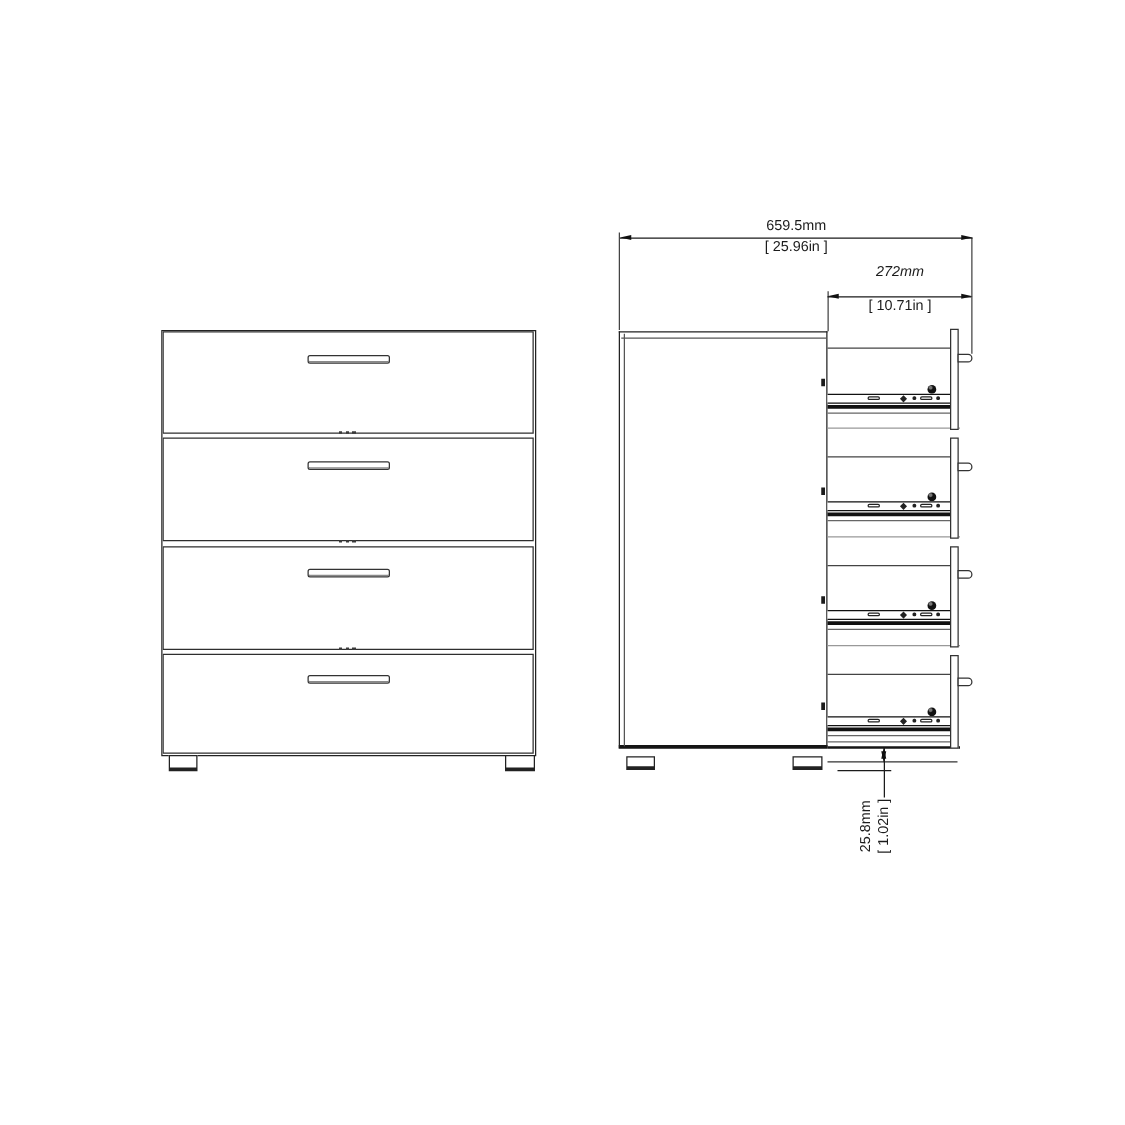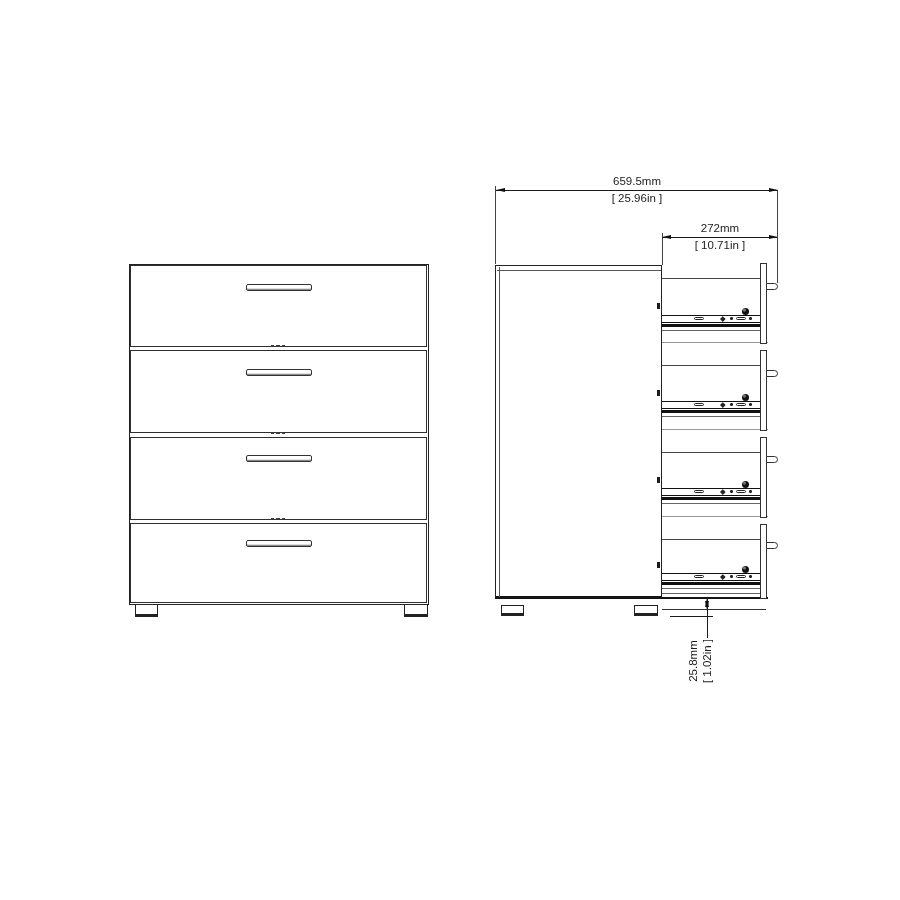--- a/index.html
+++ b/index.html
@@ -152,21 +152,21 @@
     <div class="arr right" style="left:769px;top:188px;"></div>
     <div class="dimtext" style="left:577px;top:175px;width:120px;">659.5mm</div>
     <div class="dimtext" style="left:577px;top:192px;width:120px;">[ 25.96in ]</div>
   </div>
 
   <div>
     <div class="ln" style="left:662px;top:233px;width:1px;height:32px;background:#444;"></div>
     <div class="ln" style="left:662px;top:237px;width:115px;height:1.2px;"></div>
     <div class="arr left" style="left:662px;top:235px;"></div>
     <div class="arr right" style="left:769px;top:235px;"></div>
-    <div class="dimtext" style="left:662px;top:222px;width:116px;">272mm</div>
+    <div class="dimtext" style="left:662px;top:212px;width:116px;font-style:italic;">272mm</div>
     <div class="dimtext" style="left:662px;top:239px;width:116px;">[ 10.71in ]</div>
   </div>
 
   <div>
     <div class="ln" style="left:707px;top:598px;width:1.2px;height:40px;"></div>
     <div class="arr up" style="left:704.5px;top:598px;"></div>
     <div class="arr down" style="left:704.5px;top:601px;"></div>
     <div class="ln" style="left:670px;top:616px;width:43px;height:1.2px;"></div>
     <div class="rot" style="left:687px;top:690px;width:58px;height:27px;">
       <div>25.8mm</div>

